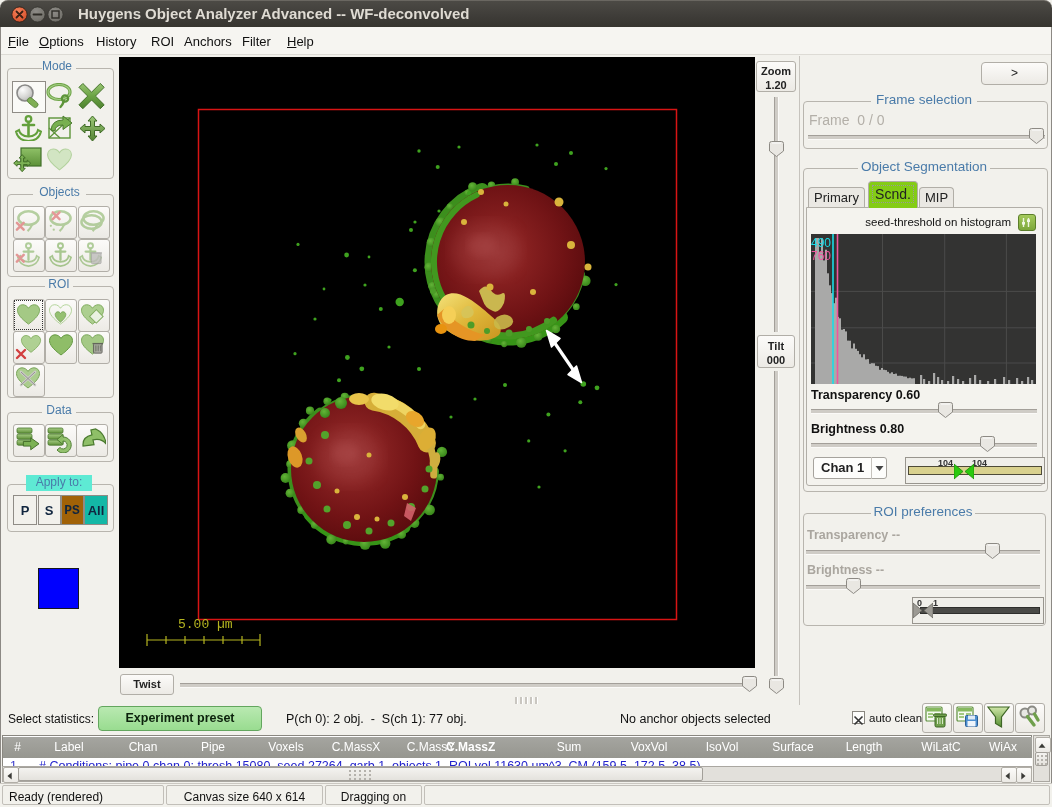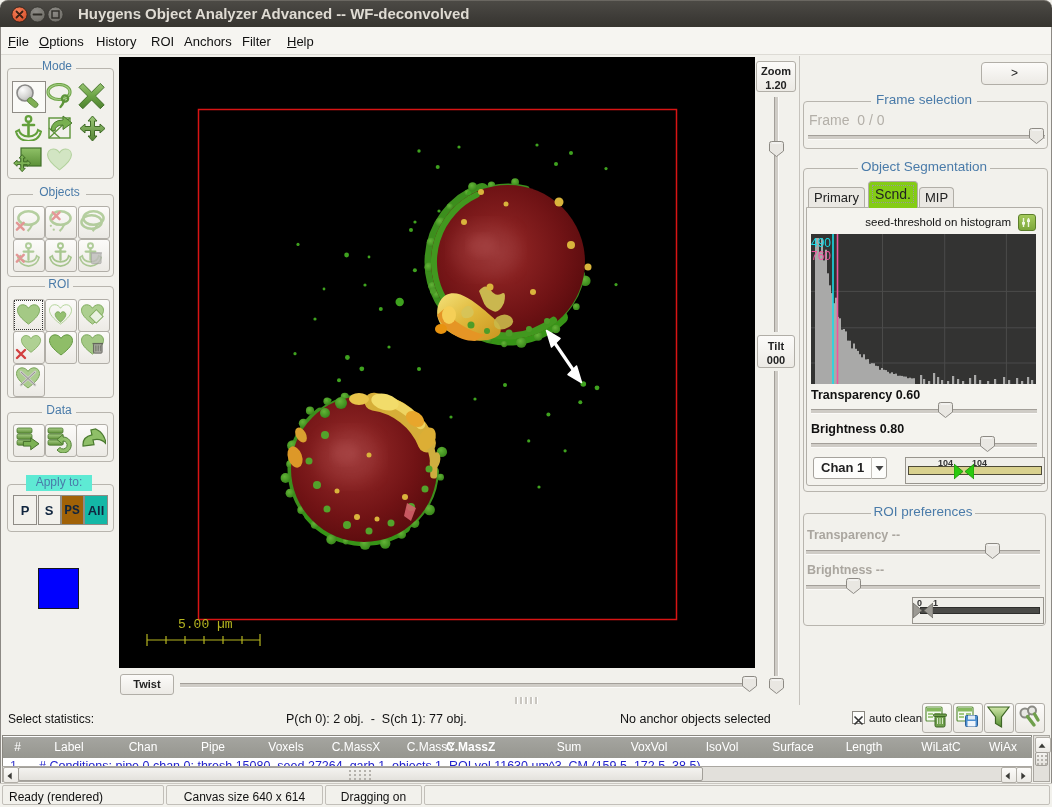--- a/index.html
+++ b/index.html
@@ -609,20 +609,21 @@
     </svg>
     <div style="position:absolute;left:912px;top:597px;width:132px;height:27px;background:#f0efea;border:1px solid #98958e;box-sizing:border-box;"></div>
     <div style="position:absolute;left:920px;top:607px;width:120px;height:7px;background:#4a4a47;border:1px solid #2e2e2c;box-sizing:border-box;"></div>
     <div style="position:absolute;left:917px;top:598px;width:10px;height:9px;font-size:9px;font-weight:bold;color:#333;">0</div>
     <div style="position:absolute;left:933px;top:598px;width:10px;height:9px;font-size:9px;font-weight:bold;color:#333;">1</div>
     <svg style="position:absolute;left:913px;top:602px" width="20" height="17" viewBox="0 0 20 17">
       <path d="M0 1 L9 8.5 L0 16 Z" fill="#9c9a94" stroke="#6a6862" stroke-width="0.8"></path>
       <path d="M20 1 L11 8.5 L20 16 Z" fill="#9c9a94" stroke="#6a6862" stroke-width="0.8"></path>
     </svg>
     <div style="position:absolute;left:8px;top:712px;font-size:12px;color:#111;">Select statistics:</div>
+    <div style="position:absolute;left:98px;top:706px;width:164px;height:25px;background:linear-gradient(#b9e9b1,#99dc90);border:1px solid #63a65e;border-radius:4px;font-size:12.5px;font-weight:bold;color:#0c220c;text-align:center;line-height:23px;box-sizing:border-box;">Experiment preset</div>
     <div style="position:absolute;left:286px;top:712px;font-size:12.5px;color:#111;">P(ch 0): 2 obj. &nbsp;- &nbsp;S(ch 1): 77 obj.</div>
     <div style="position:absolute;left:620px;top:712px;font-size:12.5px;color:#111;">No anchor objects selected</div>
     <div style="position:absolute;left:852px;top:711px;width:13px;height:13px;background:#fdfdfb;border:1px solid #8a8780;box-sizing:border-box;"><svg width="11" height="11" viewBox="0 0 11 11">
         <path d="M1.5 1.5 L9.5 9.5 M9.5 1.5 L1.5 9.5" stroke="#333" stroke-width="1.6"></path>
       </svg></div>
     <div style="position:absolute;left:869px;top:712px;font-size:11.5px;color:#111;">auto clean</div>
     <div style="position:absolute;left:922px;top:703px;width:28px;height:28px;background:linear-gradient(#fcfbf9,#eceae5);border:1px solid #b1aea7;border-radius:3px;"></div>
     <div style="position:absolute;left:953px;top:703px;width:28px;height:28px;background:linear-gradient(#fcfbf9,#eceae5);border:1px solid #b1aea7;border-radius:3px;"></div>
     <div style="position:absolute;left:984px;top:703px;width:28px;height:28px;background:linear-gradient(#fcfbf9,#eceae5);border:1px solid #b1aea7;border-radius:3px;"></div>
     <div style="position:absolute;left:1015px;top:703px;width:28px;height:28px;background:linear-gradient(#fcfbf9,#eceae5);border:1px solid #b1aea7;border-radius:3px;"></div>

